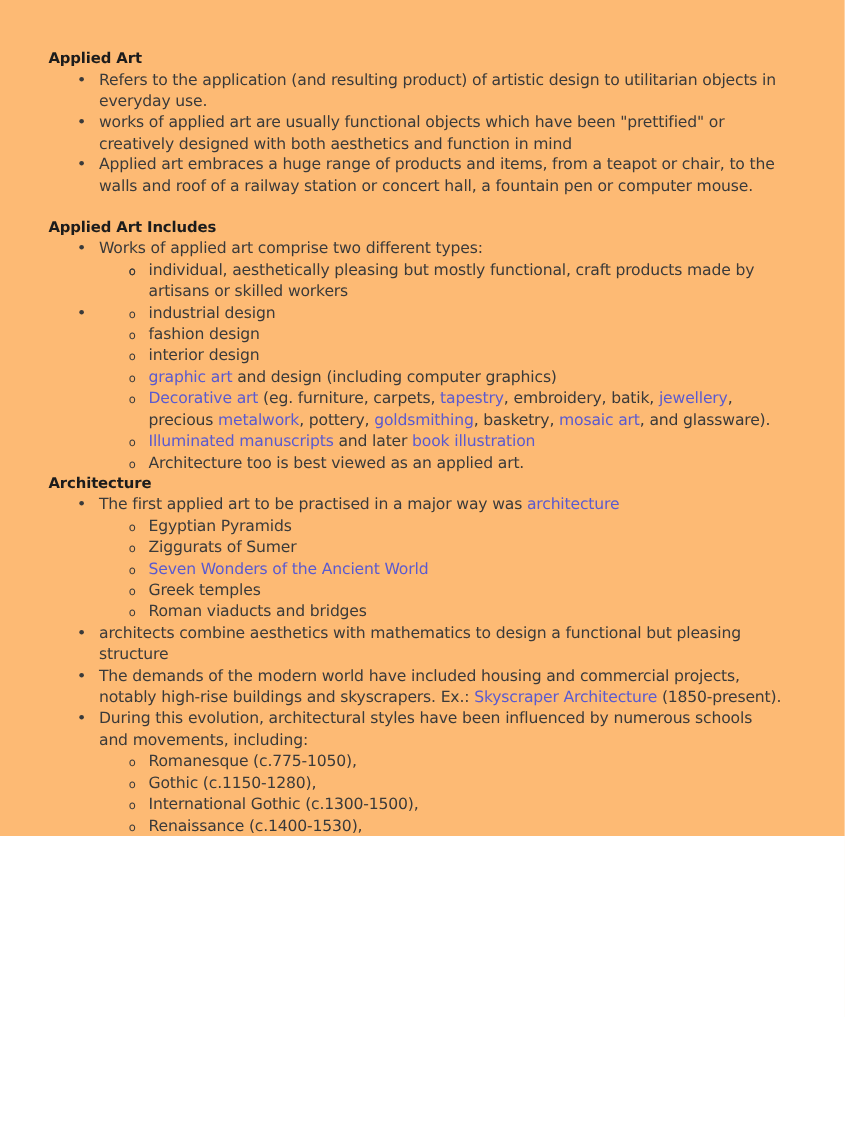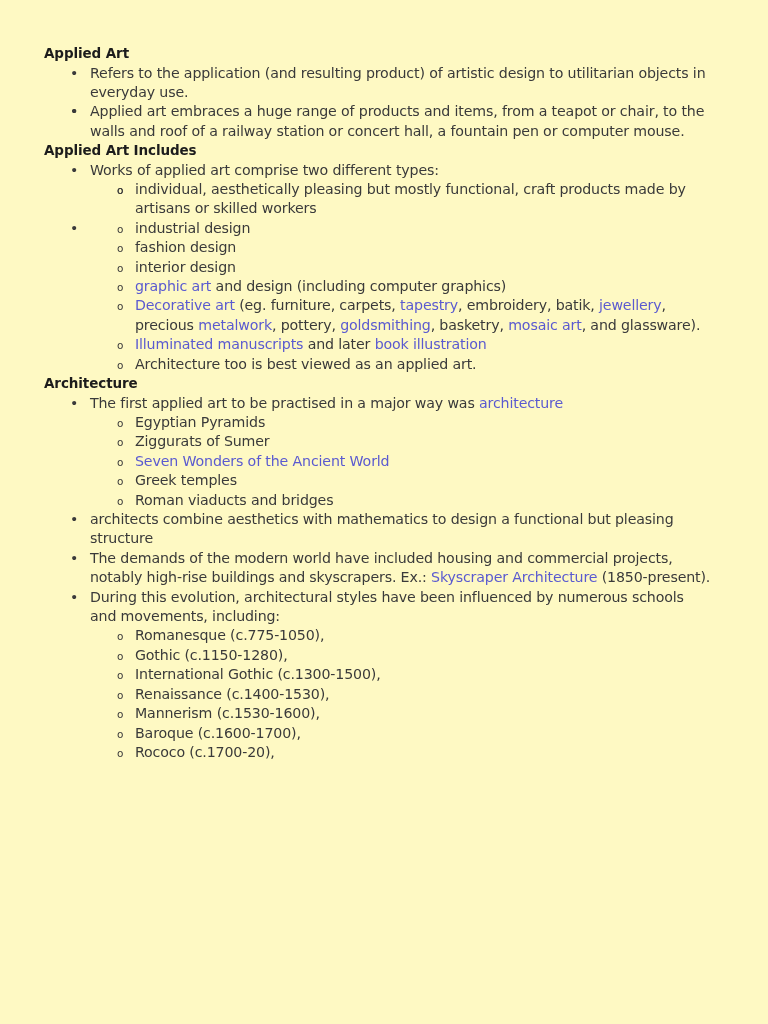--- a/index.html
+++ b/index.html
@@ -10,37 +10,37 @@
   body {
     width: 768px;
     height: 1024px;
     font-family: "DejaVu Sans", sans-serif;
     color: #3a3a3a;
     -webkit-font-smoothing: antialiased;
   }
   .page {
     position: relative;
     width: 768px;
-    height: 1024px;
+    height: 760px;
     box-sizing: border-box;
     padding: 44px 54px 0 44px;
-    background: #fef9c3;
+    background: #fdba74;
     overflow: hidden;
   }
 
   
   .heading {
     font-weight: bold;
     font-size: 13.5px;
     line-height: 19.5px;
     color: #1c1c1c;
     letter-spacing: -0.1px;
     margin: 0;
   }
-  .heading.gap-above { }
+  .heading.gap-above { margin-top: 18px; }
 
   
   ul.l1 {
     list-style: none;
     margin: 0;
     padding: 0;
   }
   ul.l1 > li.b1 {
     position: relative;
     padding-left: 46px;
@@ -97,21 +97,21 @@
   }
 </style>
 </head>
 <body>
 
 <div class="page">
   <div id="doc-root">
       <div class="heading">Applied Art</div>
       <ul class="l1">
         <li class="b1"><span class="marker">•</span><span class="txt">Refers to the application (and resulting product) of artistic design to utilitarian objects in everyday use.</span></li>
-        <li class="b1"><span class="marker">•</span></li>
+        <li class="b1"><span class="marker">•</span><span class="txt">works of applied art are usually functional objects which have been "prettified" or creatively designed with both aesthetics and function in mind</span></li>
         <li class="b1"><span class="marker">•</span><span class="txt">Applied art embraces a huge range of products and items, from a teapot or chair, to the walls and roof of a railway station or concert hall, a fountain pen or computer mouse.</span></li>
       </ul>
       <div class="heading gap-above">Applied Art Includes</div>
       <ul class="l1">
         <li class="b1"><span class="marker">•</span><span class="txt">Works of applied art comprise two different types:</span><ul class="l2">
             <li class="b2"><span class="marker">o</span></li>
             <li class="b2"><span class="marker">o</span><span class="txt">individual, aesthetically pleasing but mostly functional, craft products made by artisans or skilled workers</span></li>
           </ul></li>
         <li class="b1"><span class="marker">•</span><ul class="l2">
             <li class="b2"><span class="marker">o</span><span class="txt">industrial design</span></li>

